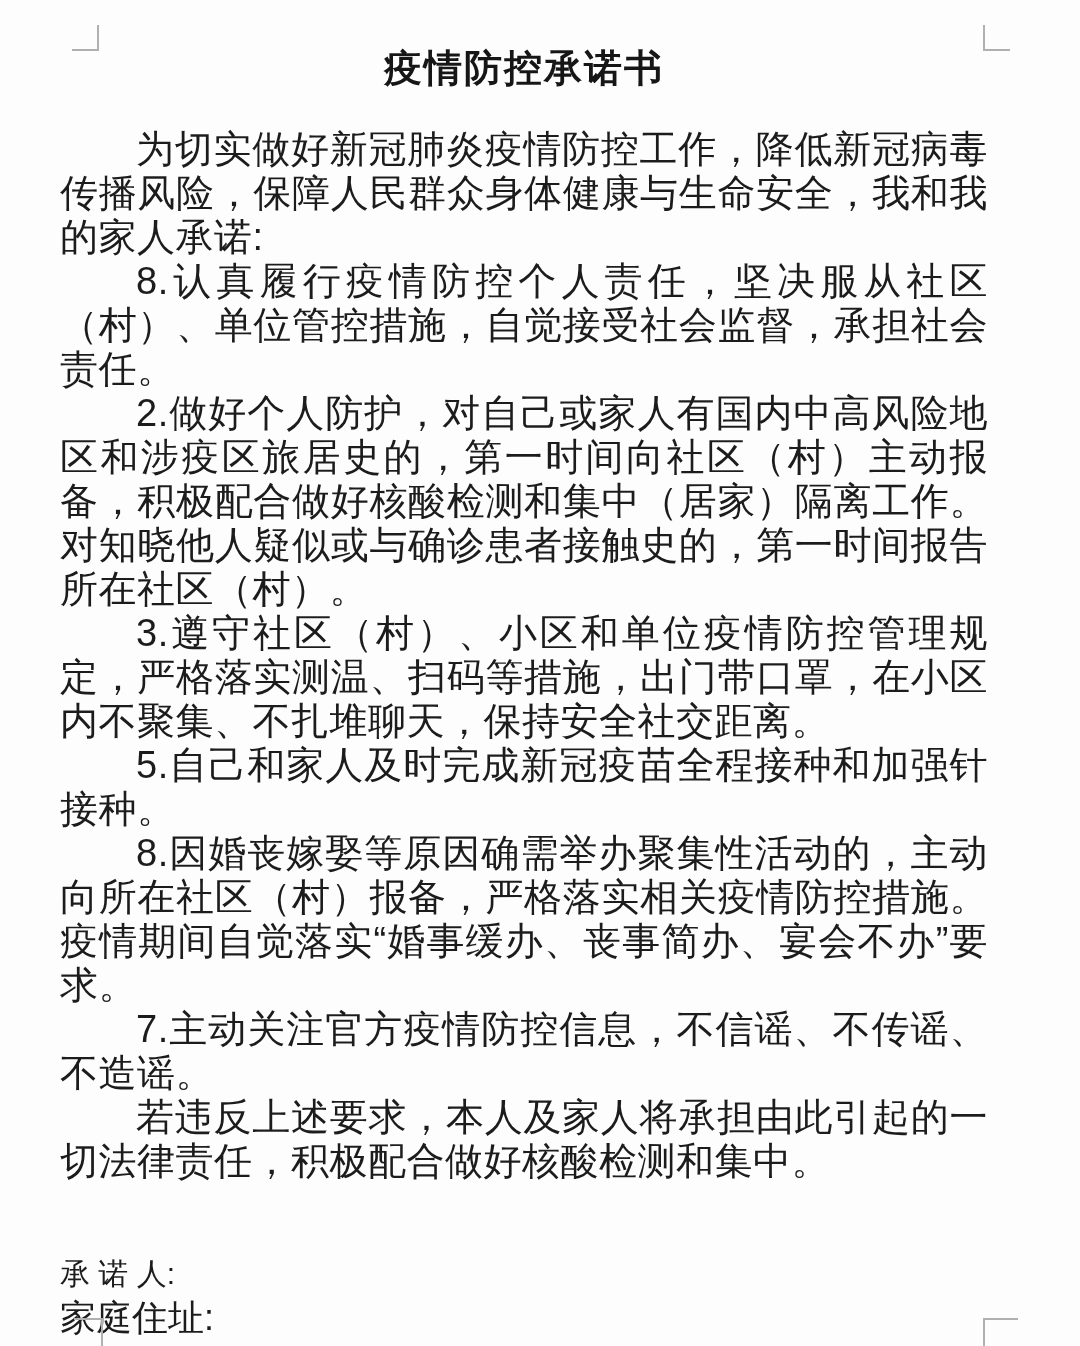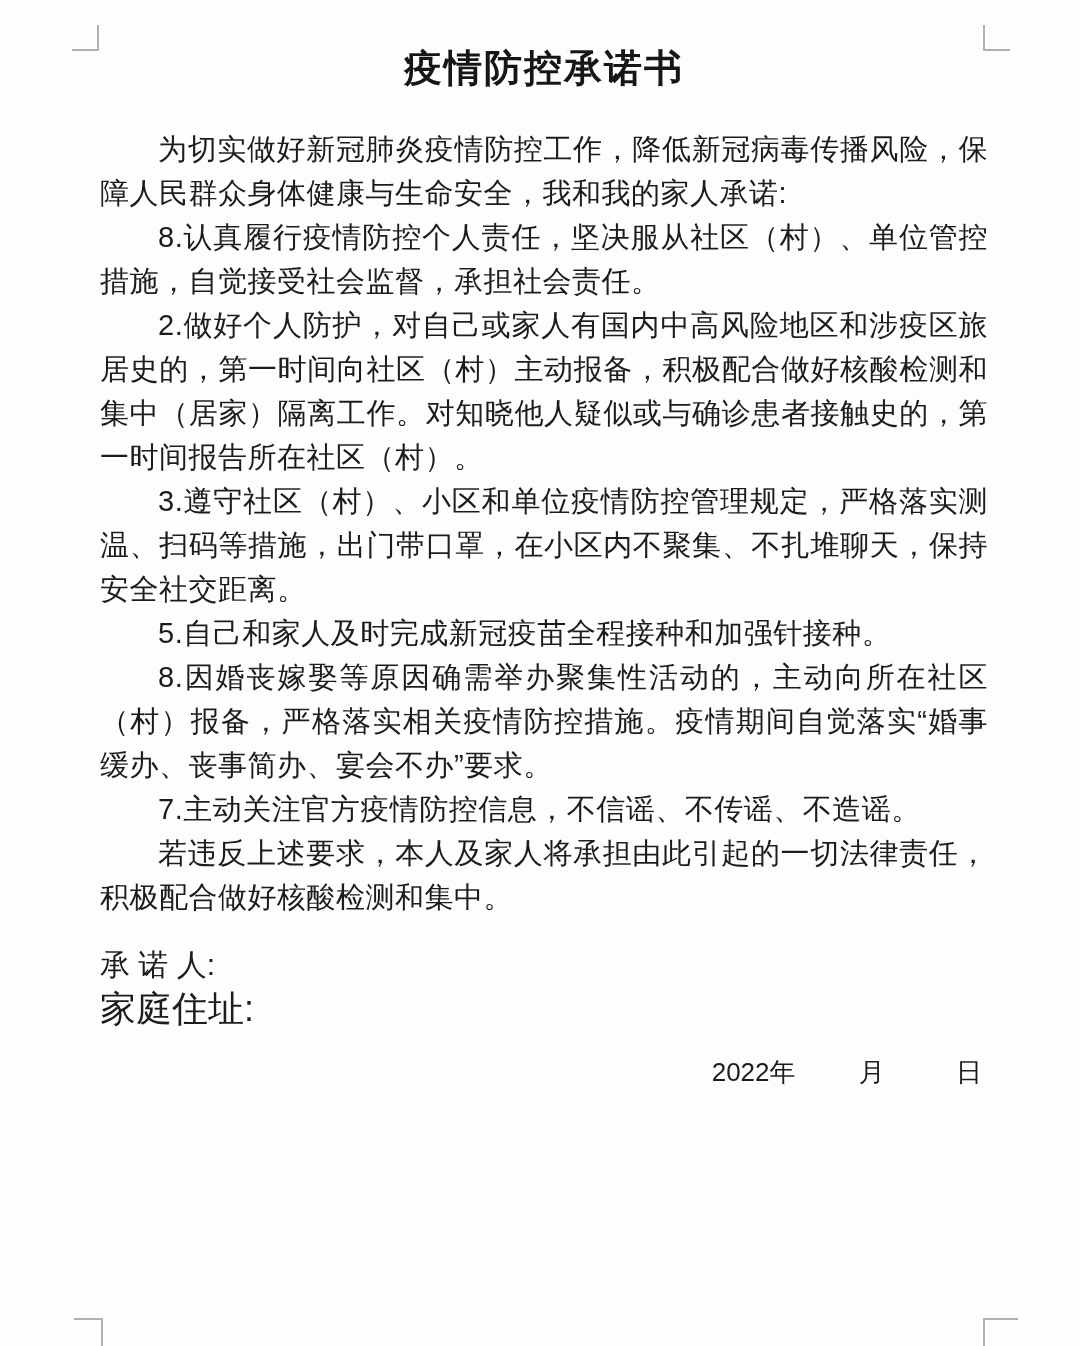--- a/index.html
+++ b/index.html
@@ -8,21 +8,21 @@
     background: #f6f6f6;
     font-family: "Liberation Sans", "DejaVu Sans", sans-serif;
   }
   .page {
     position: relative;
     width: 1080px;
     height: 1346px;
     margin: 0 auto;
     background: #fdfdfd;
     box-sizing: border-box;
-    padding: 45px 92px 0 100px;
+    padding: 45px 92px 0 60px;
     color: #1c1c1c;
     overflow: hidden;
   }
   
   .corner {
     position: absolute;
     width: 25px;
     height: 24px;
   }
   .corner-tl { left: 72px;  top: 25px;  border-right: 2px solid #b0b0b0; border-bottom: 2px solid #b0b0b0; }
@@ -37,29 +37,29 @@
     line-height: 46px;
     font-weight: bold;
     letter-spacing: 2px;
     color: #161616;
   }
   .doc-body {
     margin-top: 36px;
   }
   .para {
     margin: 0;
-    font-size: 29px;
+    font-size: 38px;
     line-height: 44px;
     text-align: justify;
     text-indent: 2em;
     letter-spacing: 0.5px;
     color: #1c1c1c;
   }
   .sig-row {
-    margin-top: 24px;
+    margin-top: 69px;
     display: flex;
     font-size: 30px;
     line-height: 44px;
   }
   .promiser-label { white-space: pre; }
   .phone-wrap {
     margin-left: 254px;
     border-bottom: 2px solid #3a3a3a;
     padding-right: 22px;
     white-space: pre;

